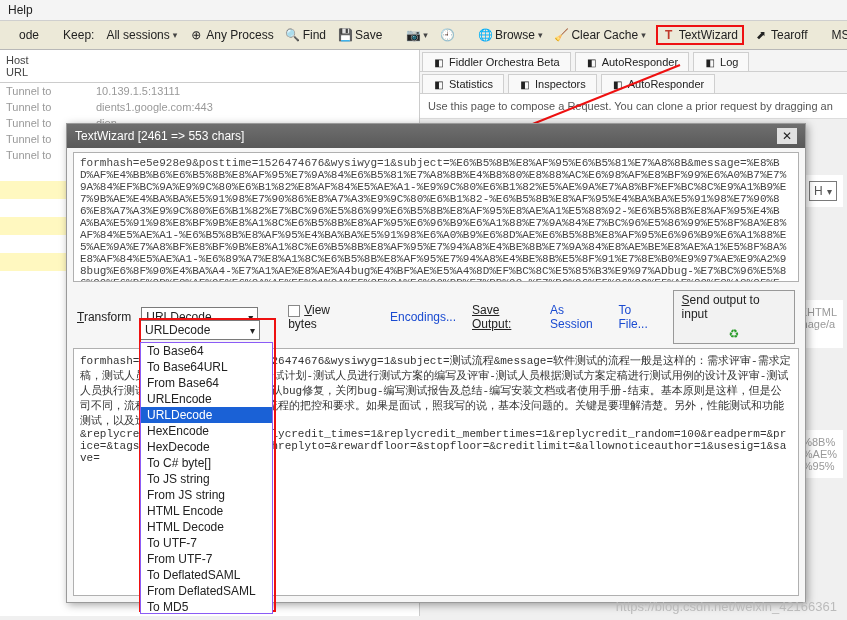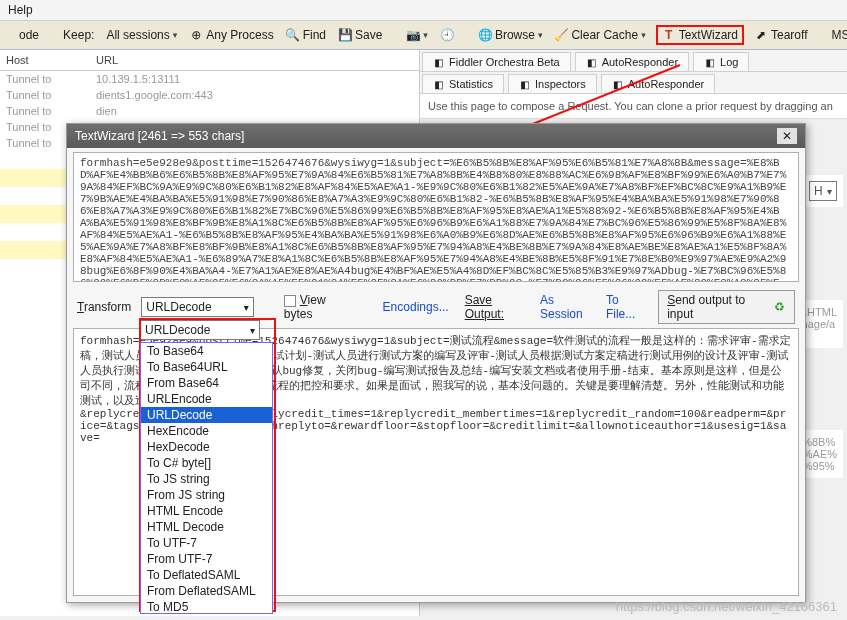--- a/index.html
+++ b/index.html
@@ -33,21 +33,21 @@
   .tb-item { display: flex; align-items: center; gap: 3px; cursor: default; padding: 1px 2px;}
   .tb-sep { width:1px; height:18px; background:#ccc; margin:0 2px;}
   .tb-highlight { border: 2px solid #e11; padding: 1px 4px; }
   .arrow-down { font-size: 9px; color:#444;}
   .icon { display:inline-block; width:14px; height:14px; text-align:center; line-height:14px; font-size:12px;}
   
   .main {
     display:flex; height: calc(100% - 54px);
   }
   .left { width: 420px; background:#fff; border-right:1px solid #ccc; display:flex; flex-direction:column;}
-  .left-header { display:flex; padding:4px 6px; border-bottom:1px solid #ccc; font-size:11px; color:#444;}
+  .left-header { display:flex; padding:4px 6px; border-bottom:1px solid #ccc; font-size:11px; color:#444;flex-direction:column;}
   .left-header .hcell1 { width:90px;}
   .left-rows { flex:1; overflow:auto;}
   .left-row { display:flex; padding:2px 6px; font-size:11px; color:#999;align-items:center; }
   .left-row .c1 { width:90px;}
   .hl-row { background:#fff8c0;}
   .right { flex:1; display:flex; flex-direction:column; overflow:hidden; }
   .tabstrip { display:flex; flex-wrap:wrap; background:#f4f4f4; border-bottom:1px solid #cfcfcf;}
   .tab { display:flex; align-items:center; gap:4px; padding:3px 10px; border:1px solid #cfcfcf; border-bottom:none; background:#f9f9f9; margin:2px 2px 0 2px; font-size:11px; cursor:default;}
   .tab .tabicon { width:12px; height:12px; display:inline-flex; align-items:center; justify-content:center; font-size:10px;}
   .right-hint { padding:6px 8px; font-size:11px; color:#555; background:#fff; border-bottom:1px solid #ddd; overflow:hidden; white-space:nowrap;}
@@ -97,21 +97,21 @@
     background:#fff;
     display:flex; align-items:center; justify-content:space-between;
     padding:0 4px;
     font-size:12px;
   }
   .combo .caret { font-size:10px;}
   .dlg-bar .link { color:#1a4bd1; cursor:default;}
   .send-btn {
     margin-left:auto;
     border:1px solid #999; background:#f2f2f2;
-    padding:2px 8px; display:flex; align-items:center; gap:6px;
+    padding:2px 8px; display:flex; align-items:center; gap:6px;flex-direction:column;
   }
   .dlg-output {
     margin:0 6px 6px 6px;
     flex:1;
     background:#fff;
     border:1px solid #b0b0b0;
     padding:4px 6px;
     font-family: Consolas, "Courier New", monospace;
     font-size:11px;
     color:#333;

